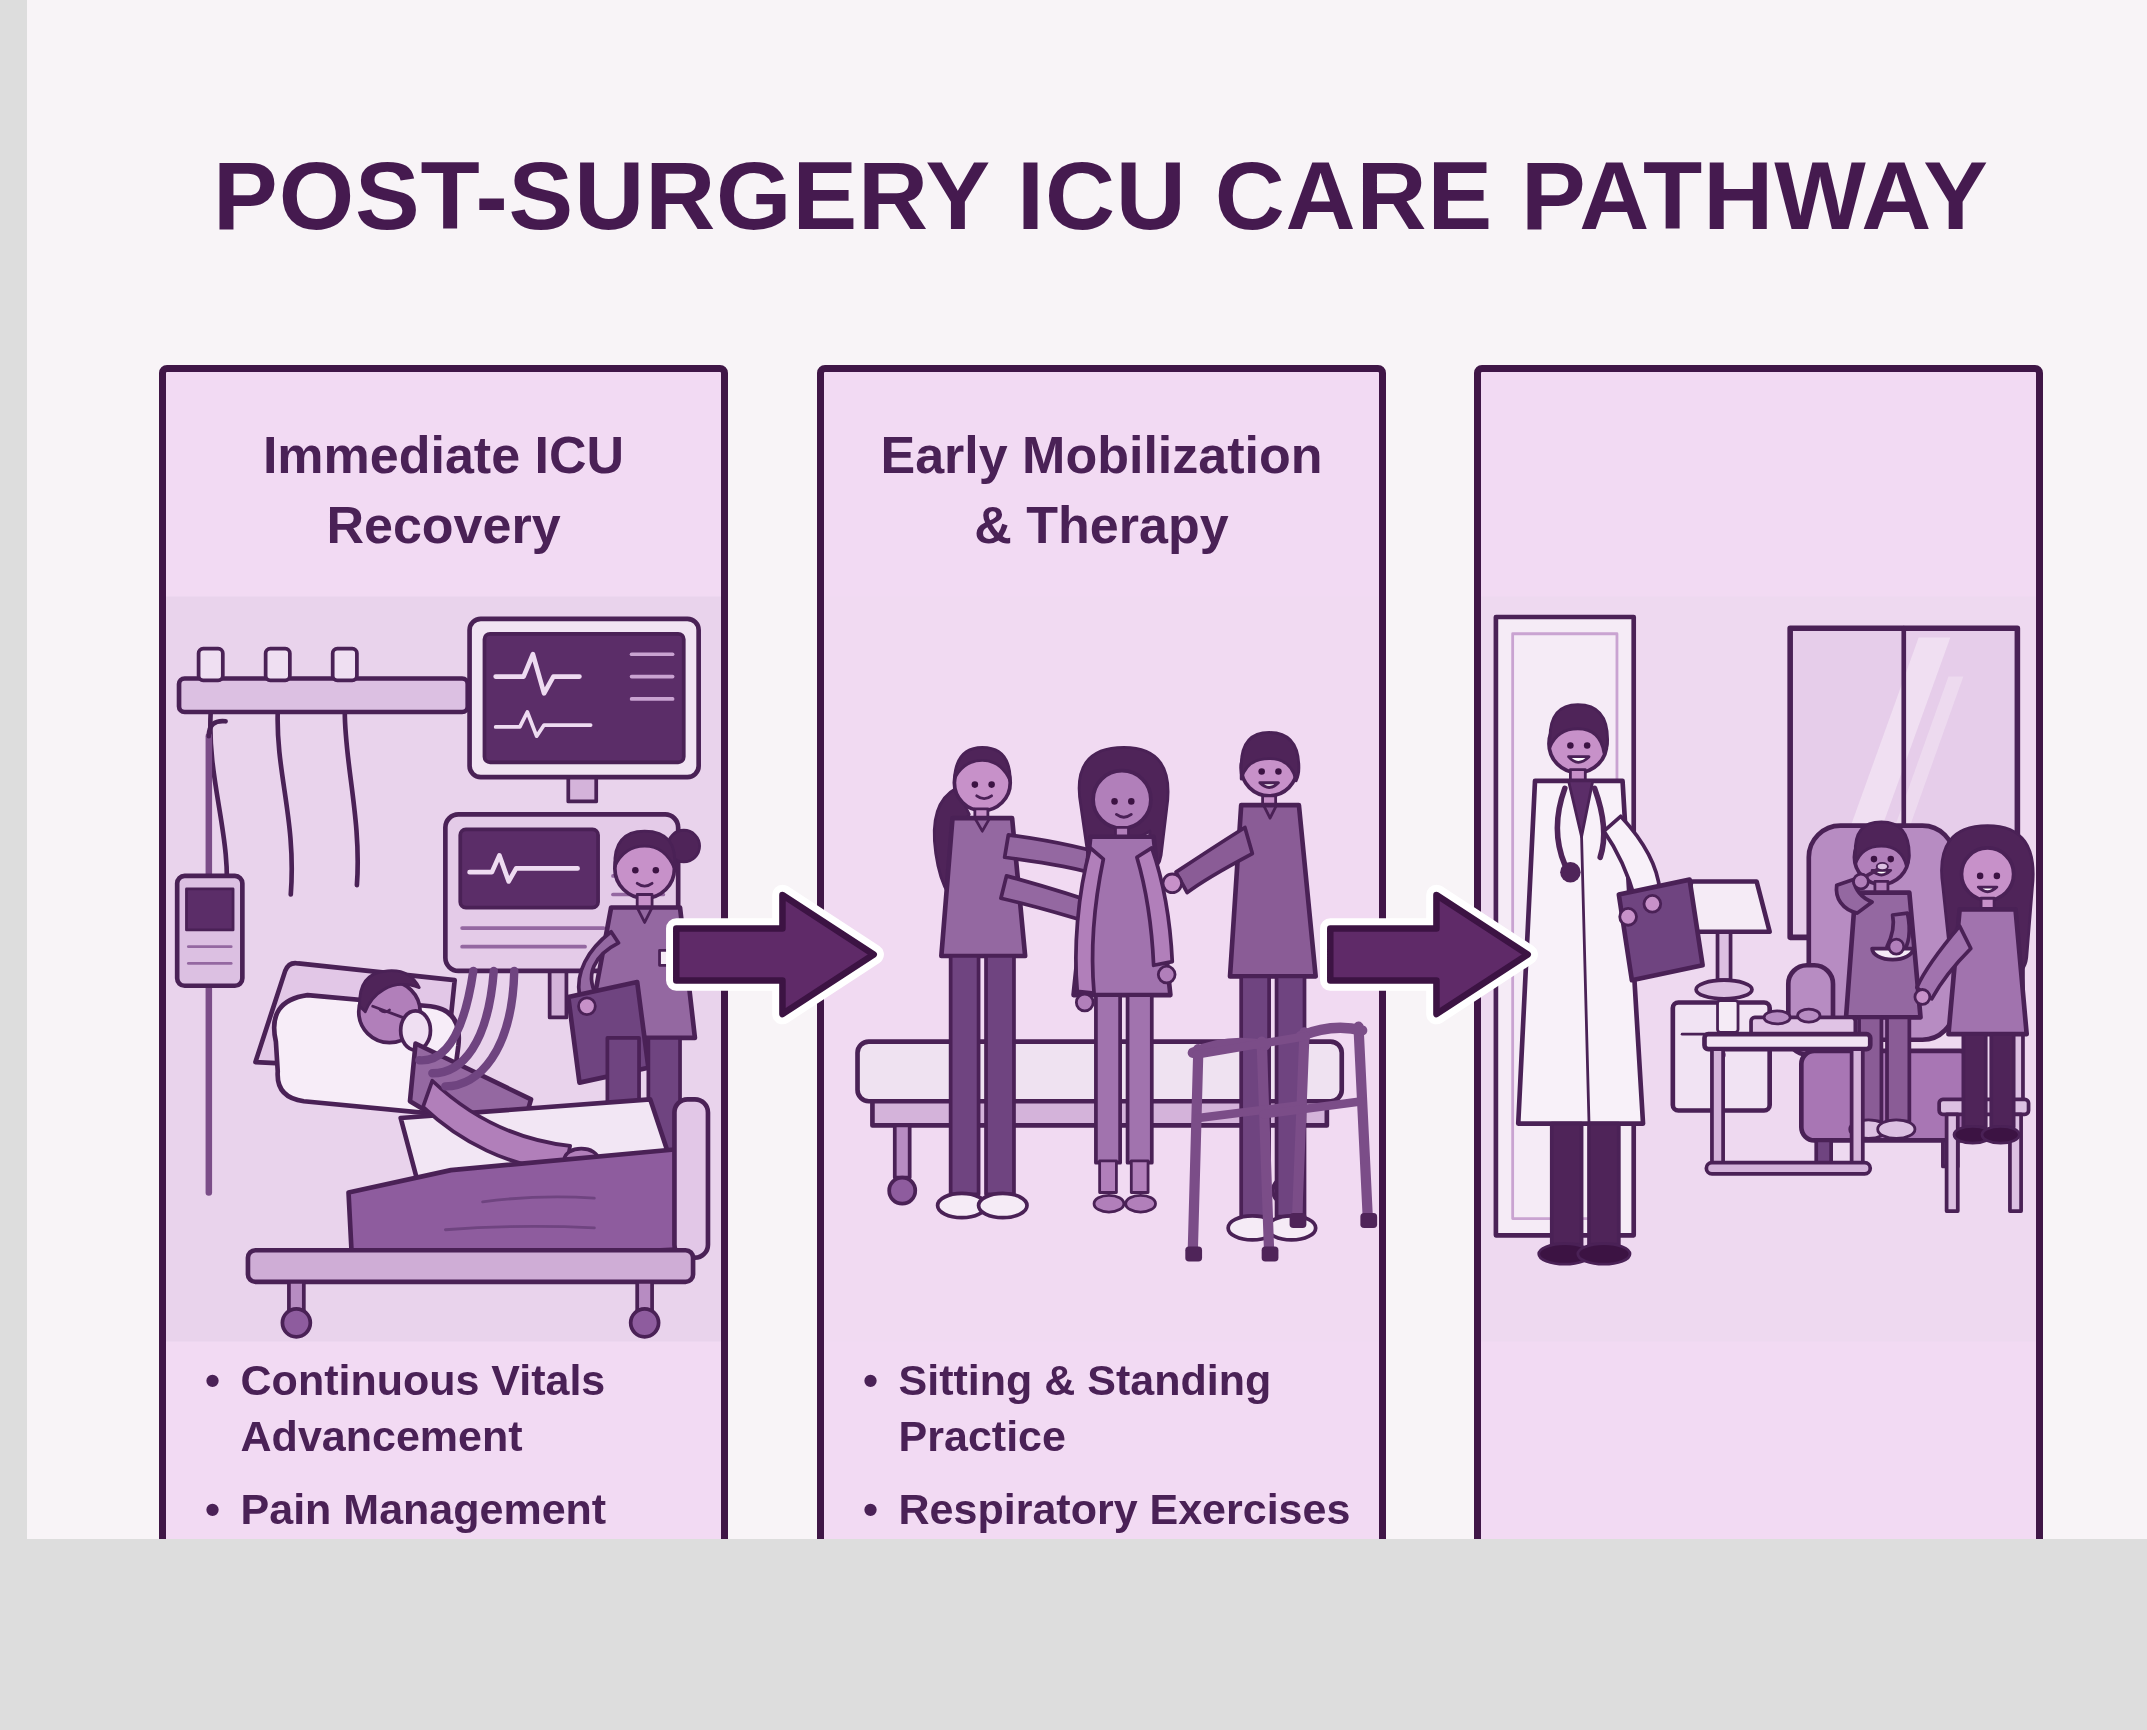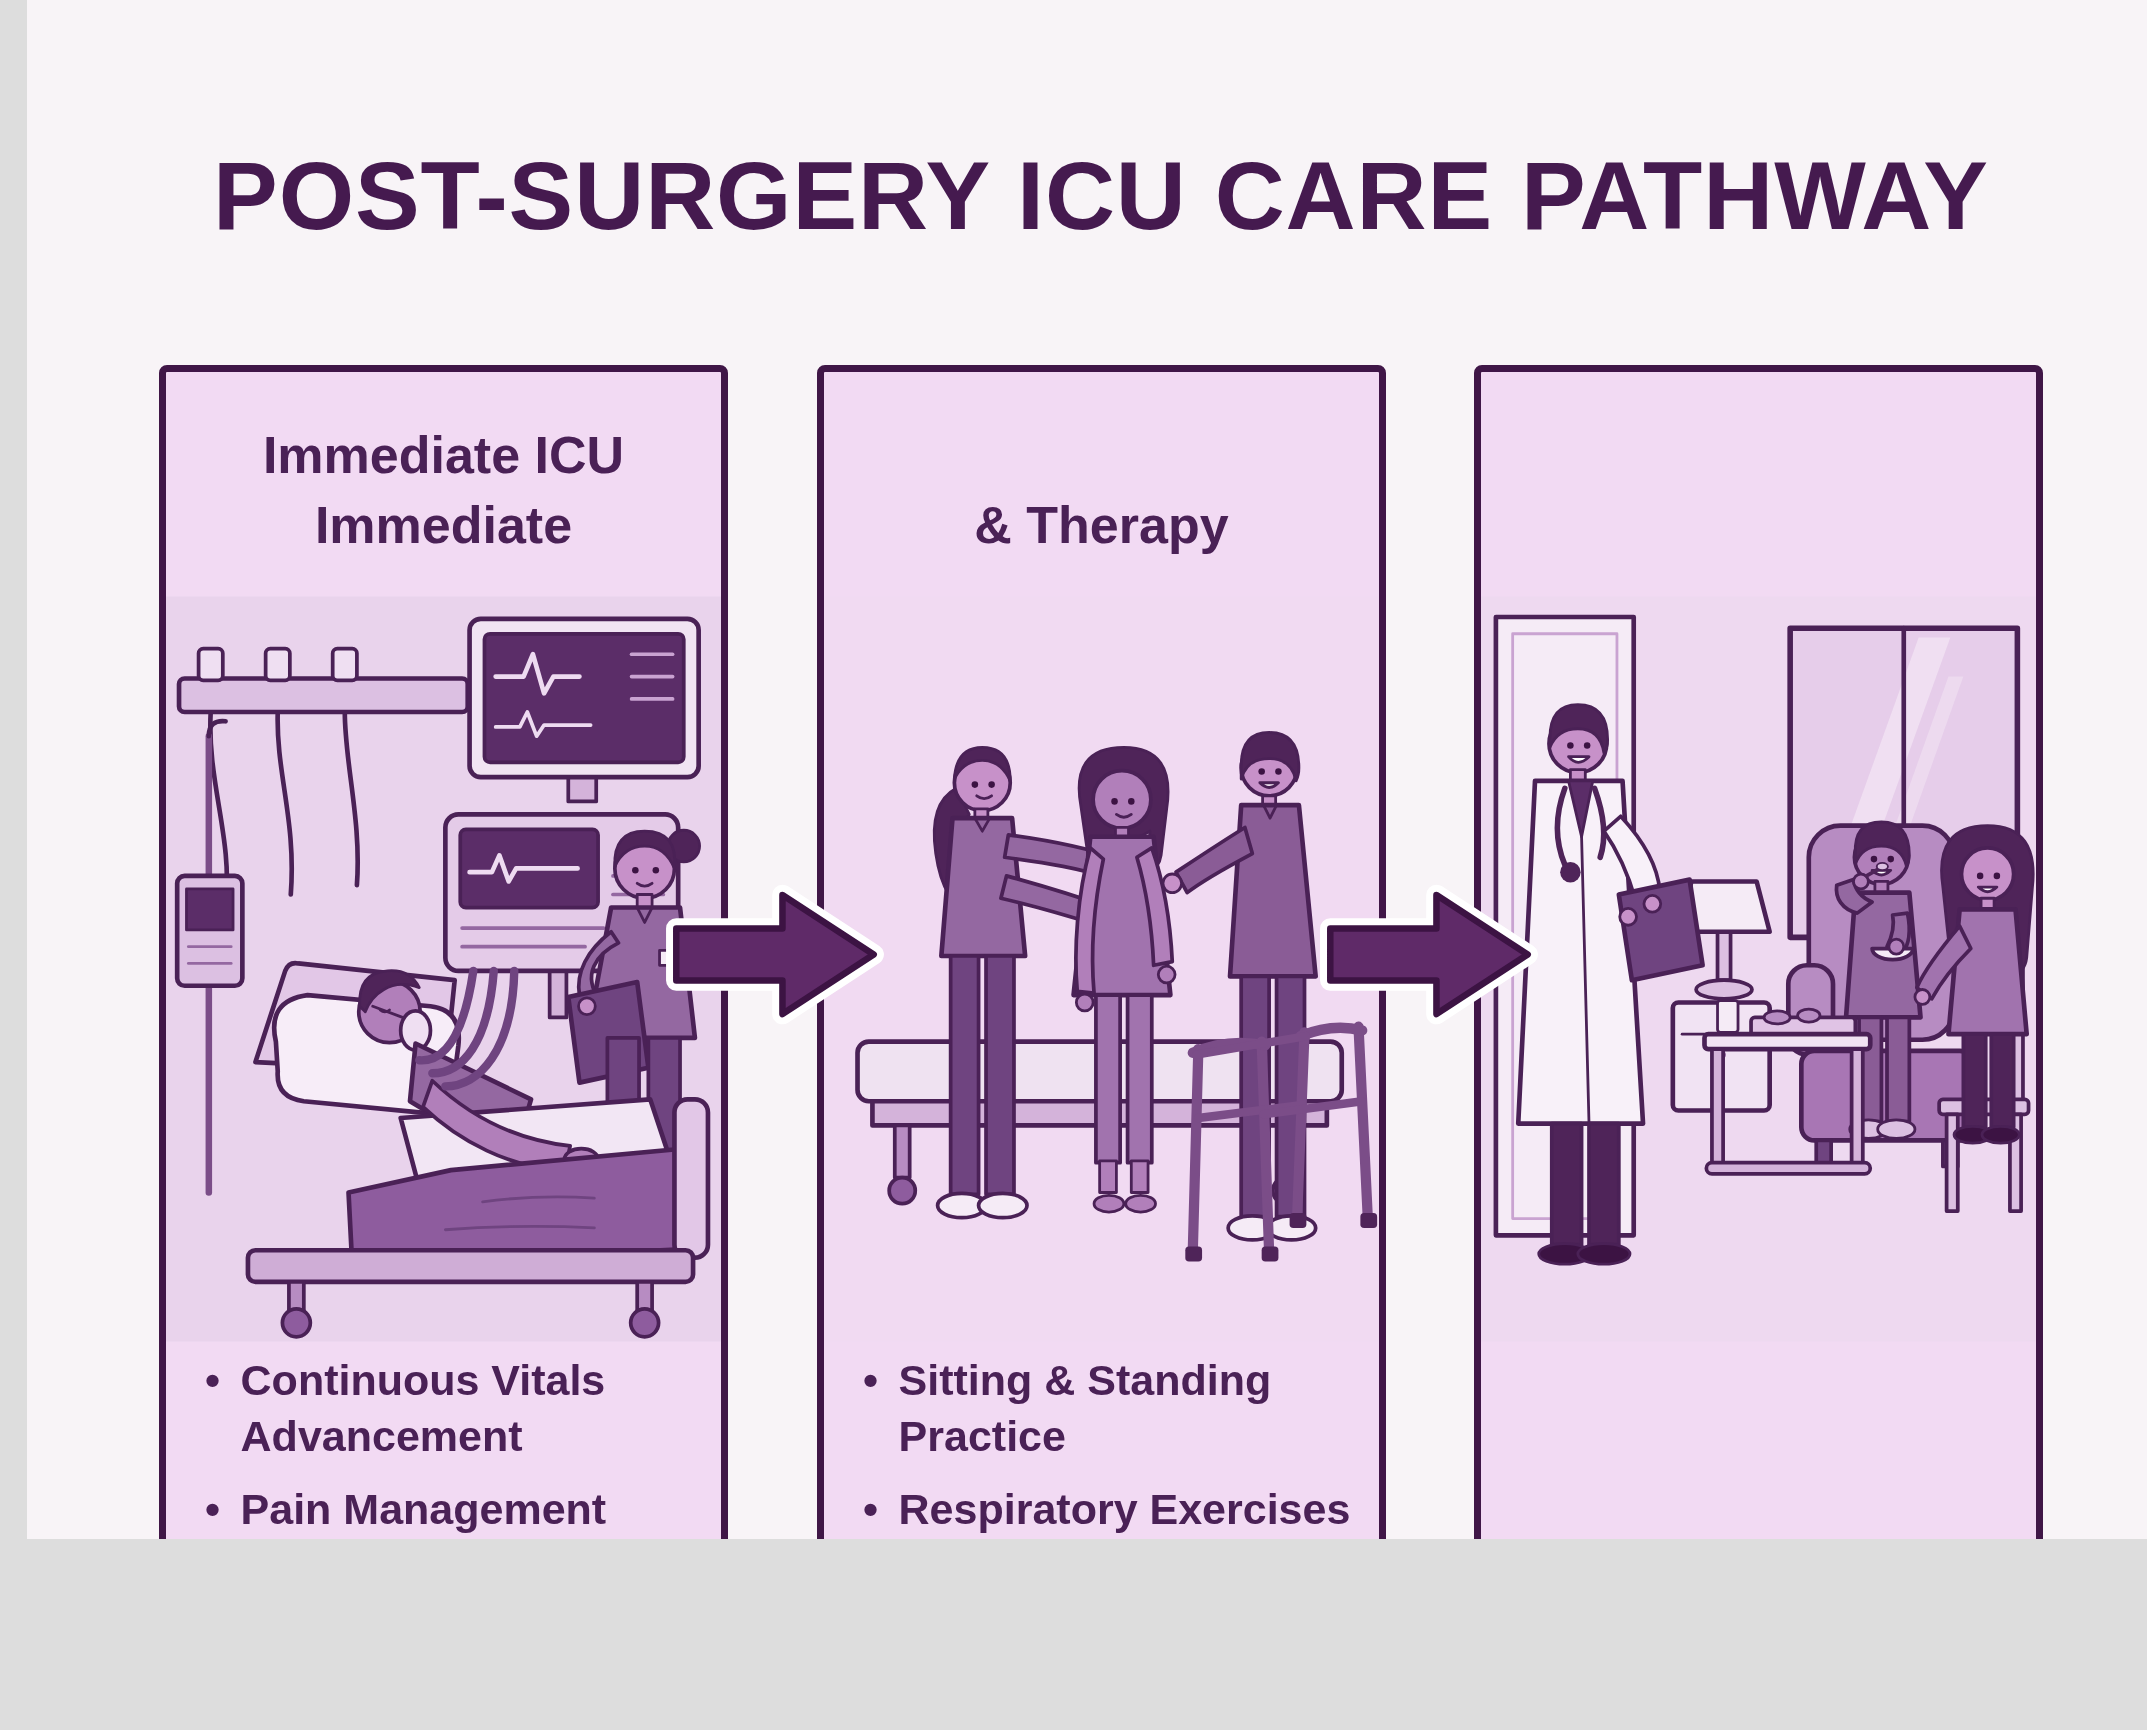--- a/index.html
+++ b/index.html
@@ -65,21 +65,21 @@
 </head>
 <body>
 
 <div class="canvas">
 
   <h1 class="page-title">POST-SURGERY ICU CARE PATHWAY</h1>
 
   <section class="panel p1">
     <div class="panel-heading">
       <span>Immediate ICU</span><br>
-      <span>Immediate</span>
+      <span>Recovery</span>
     </div>
 
     <svg class="scene" viewBox="0 0 596 800" role="img" aria-label="patient-in-icu-bed-with-oxygen-mask-monitors-and-nurse">
       <rect x="0" y="0" width="596" height="800" fill="#e9d3ec"></rect>
       <g stroke="#4a2156" stroke-width="5" stroke-linejoin="round" stroke-linecap="round">
 
         <g>
           <path d="M48 124 C 44 200, 72 260, 64 330" fill="none"></path>
           <path d="M120 124 C 118 190, 140 240, 134 320" fill="none"></path>
           <path d="M192 124 C 192 180, 210 240, 205 310" fill="none"></path>
@@ -174,21 +174,21 @@
     </svg>
 
     <div class="bullets">
       <div class="bullet">Continuous Vitals Advancement</div>
       <div class="bullet">Pain Management</div>
     </div>
   </section>
 
   <section class="panel p2">
     <div class="panel-heading">
-      <br>
+      <span>Early Mobilization</span><br>
       <span>&amp; Therapy</span>
     </div>
 
     <svg class="scene" viewBox="0 0 596 800" role="img" aria-label="two-therapists-helping-patient-sit-on-bed-with-walker">
       <rect x="0" y="0" width="596" height="800" fill="#f1daf2"></rect>
       <g stroke="#4a2156" stroke-width="5" stroke-linejoin="round" stroke-linecap="round">
 
         <g>
           <rect x="36" y="478" width="520" height="64" rx="12" fill="#efe2f1"></rect>
           <rect x="52" y="542" width="488" height="26" fill="#d4b3da"></rect>

